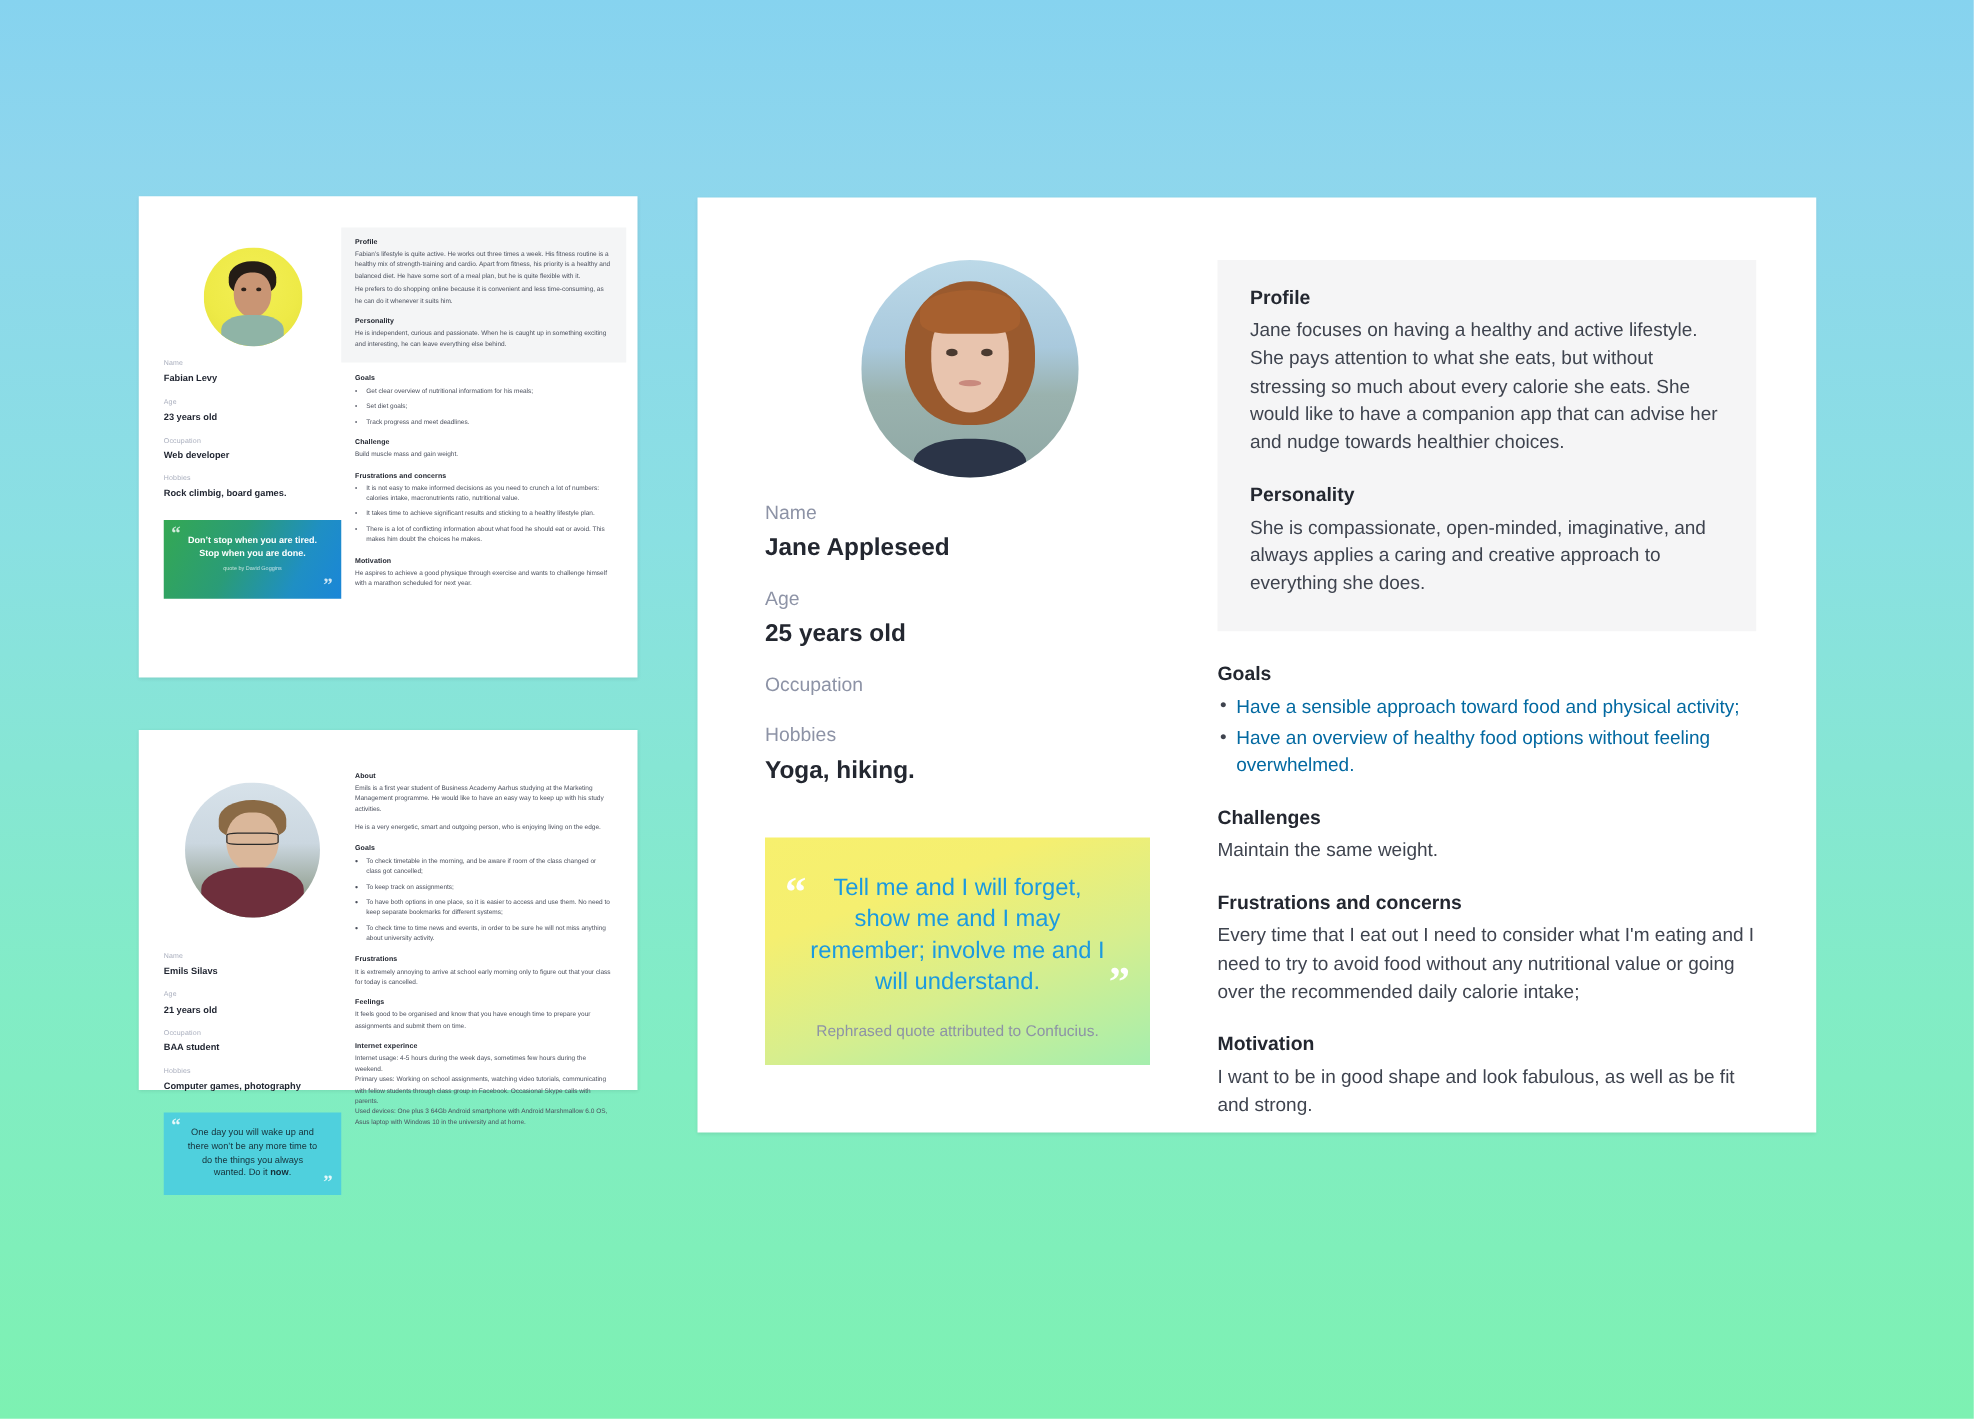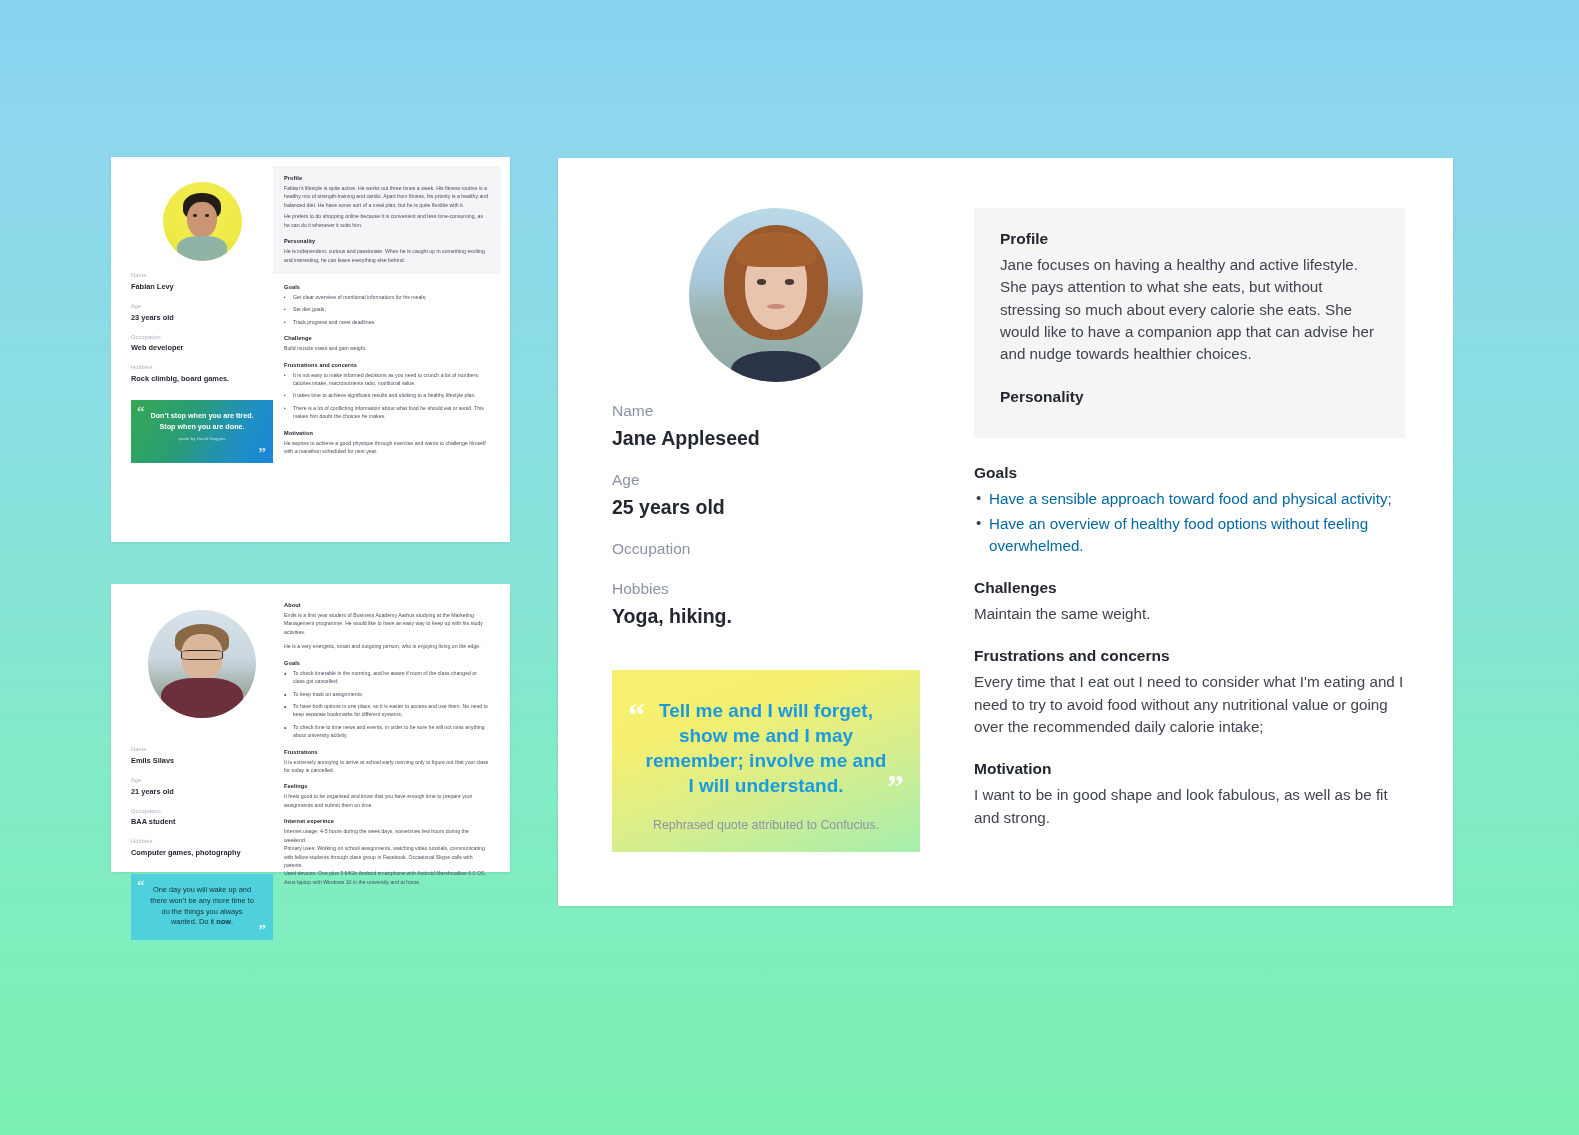--- a/index.html
+++ b/index.html
@@ -18,21 +18,21 @@
     position: absolute;
     background: #ffffff;
     box-shadow: 0 1px 3px rgba(0,0,0,0.09);
   }
 
   
   .card-sm { width: 399px; padding: 0; }
   #card-fabian { left: 111px; top: 157px; height: 385px; }
   #card-emils  { left: 111px; top: 584px; height: 288px; }
 
-  .sm-inner { display: flex; padding: 18px 20px 10px 20px; }
+  .sm-inner { display: flex; padding: 18px 20px 10px 20px; margin-top: 16px; }
   .sm-left  { width: 142px; flex: 0 0 142px; }
   .sm-right { flex: 1; padding-left: 11px; }
 
   .avatar-sm {
     width: 79px; height: 79px; border-radius: 50%;
     margin: 7px auto 0 auto;
     overflow: hidden; position: relative;
   }
   .avatar-lg {
     width: 174px; height: 174px; border-radius: 50%;
@@ -110,21 +110,21 @@
   #quote-jane {
     margin-top: 40px;
     width: 308px;
     min-height: 178px;
     background: linear-gradient(160deg, #f7f06e 0%, #f5ef70 28%, #d6ee8e 62%, #a5eeae 100%);
     position: relative;
     padding: 28px 30px 20px 30px;
     text-align: center;
   }
   .quote-lg-text {
-    font-size: 19px; font-weight: bold; color: #1b9ae0; line-height: 1.33;
+    font-size: 19px; font-weight: normal; color: #1b9ae0; line-height: 1.33;
   }
   .quote-lg-attr { font-size: 12.4px; color: #8d93a6; margin-top: 19px; }
   .qmark-lg {
     position: absolute; font-size: 34px; font-weight: bold; color: #ffffff;
     line-height: 1; font-family: "Liberation Serif", serif;
   }
   .qmark-lg.open  { left: 16px; top: 28px; }
   .qmark-lg.close { right: 16px; bottom: 48px; }
 
   .lg-tinted { background: #f5f5f6; padding: 22px 26px 26px 26px; margin-bottom: 26px; }
@@ -365,20 +365,21 @@
     </div>
 
     <div class="lg-right">
       <div class="lg-tinted">
         <div class="lg-sec">
           <div class="lg-h">Profile</div>
           <div class="lg-p">Jane focuses on having a healthy and active lifestyle. She pays attention to what she eats, but without stressing so much about every calorie she eats. She would like to have a companion app that can advise her and nudge towards healthier choices.</div>
         </div>
         <div class="lg-sec" style="margin-bottom:0">
           <div class="lg-h">Personality</div>
+          <div class="lg-p">She is compassionate, open-minded, imaginative, and always applies a caring and creative approach to everything she does.</div>
         </div>
       </div>
 
       <div class="lg-sec">
         <div class="lg-h">Goals</div>
         <ul class="lg-ul">
           <li>Have a sensible approach toward food and physical activity;</li>
           <li>Have an overview of healthy food options without feeling overwhelmed.</li>
         </ul>
       </div>

